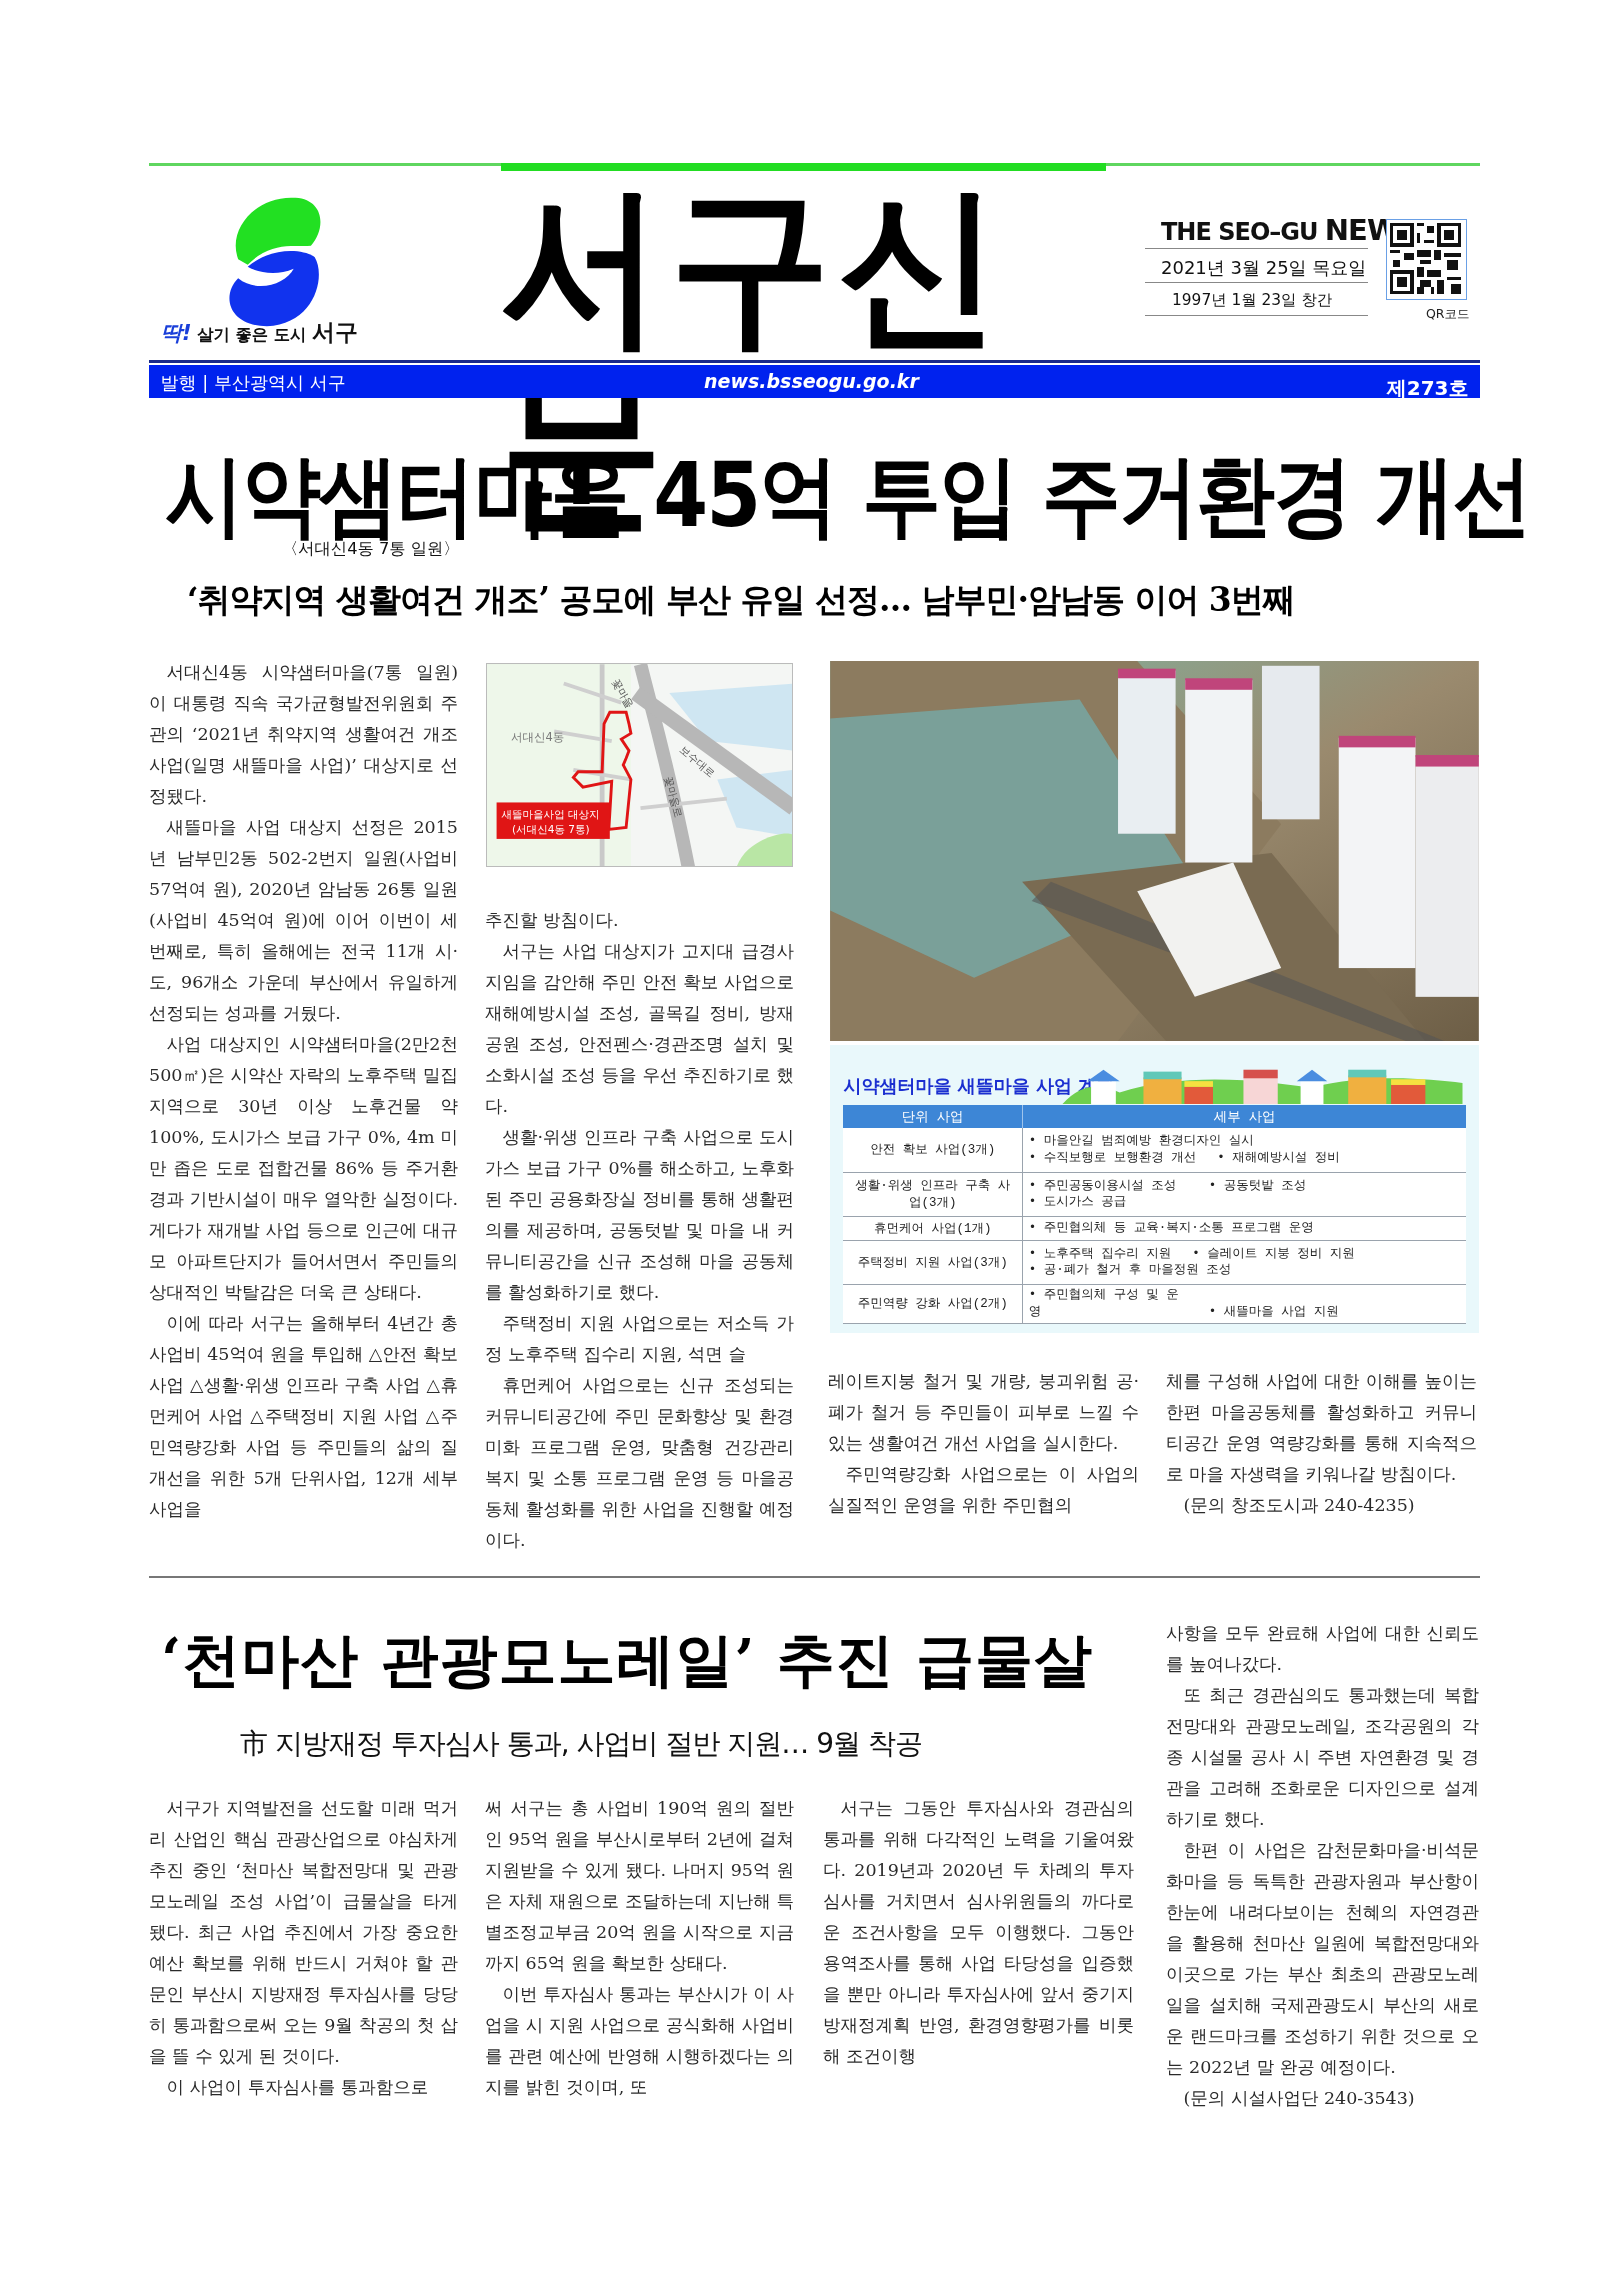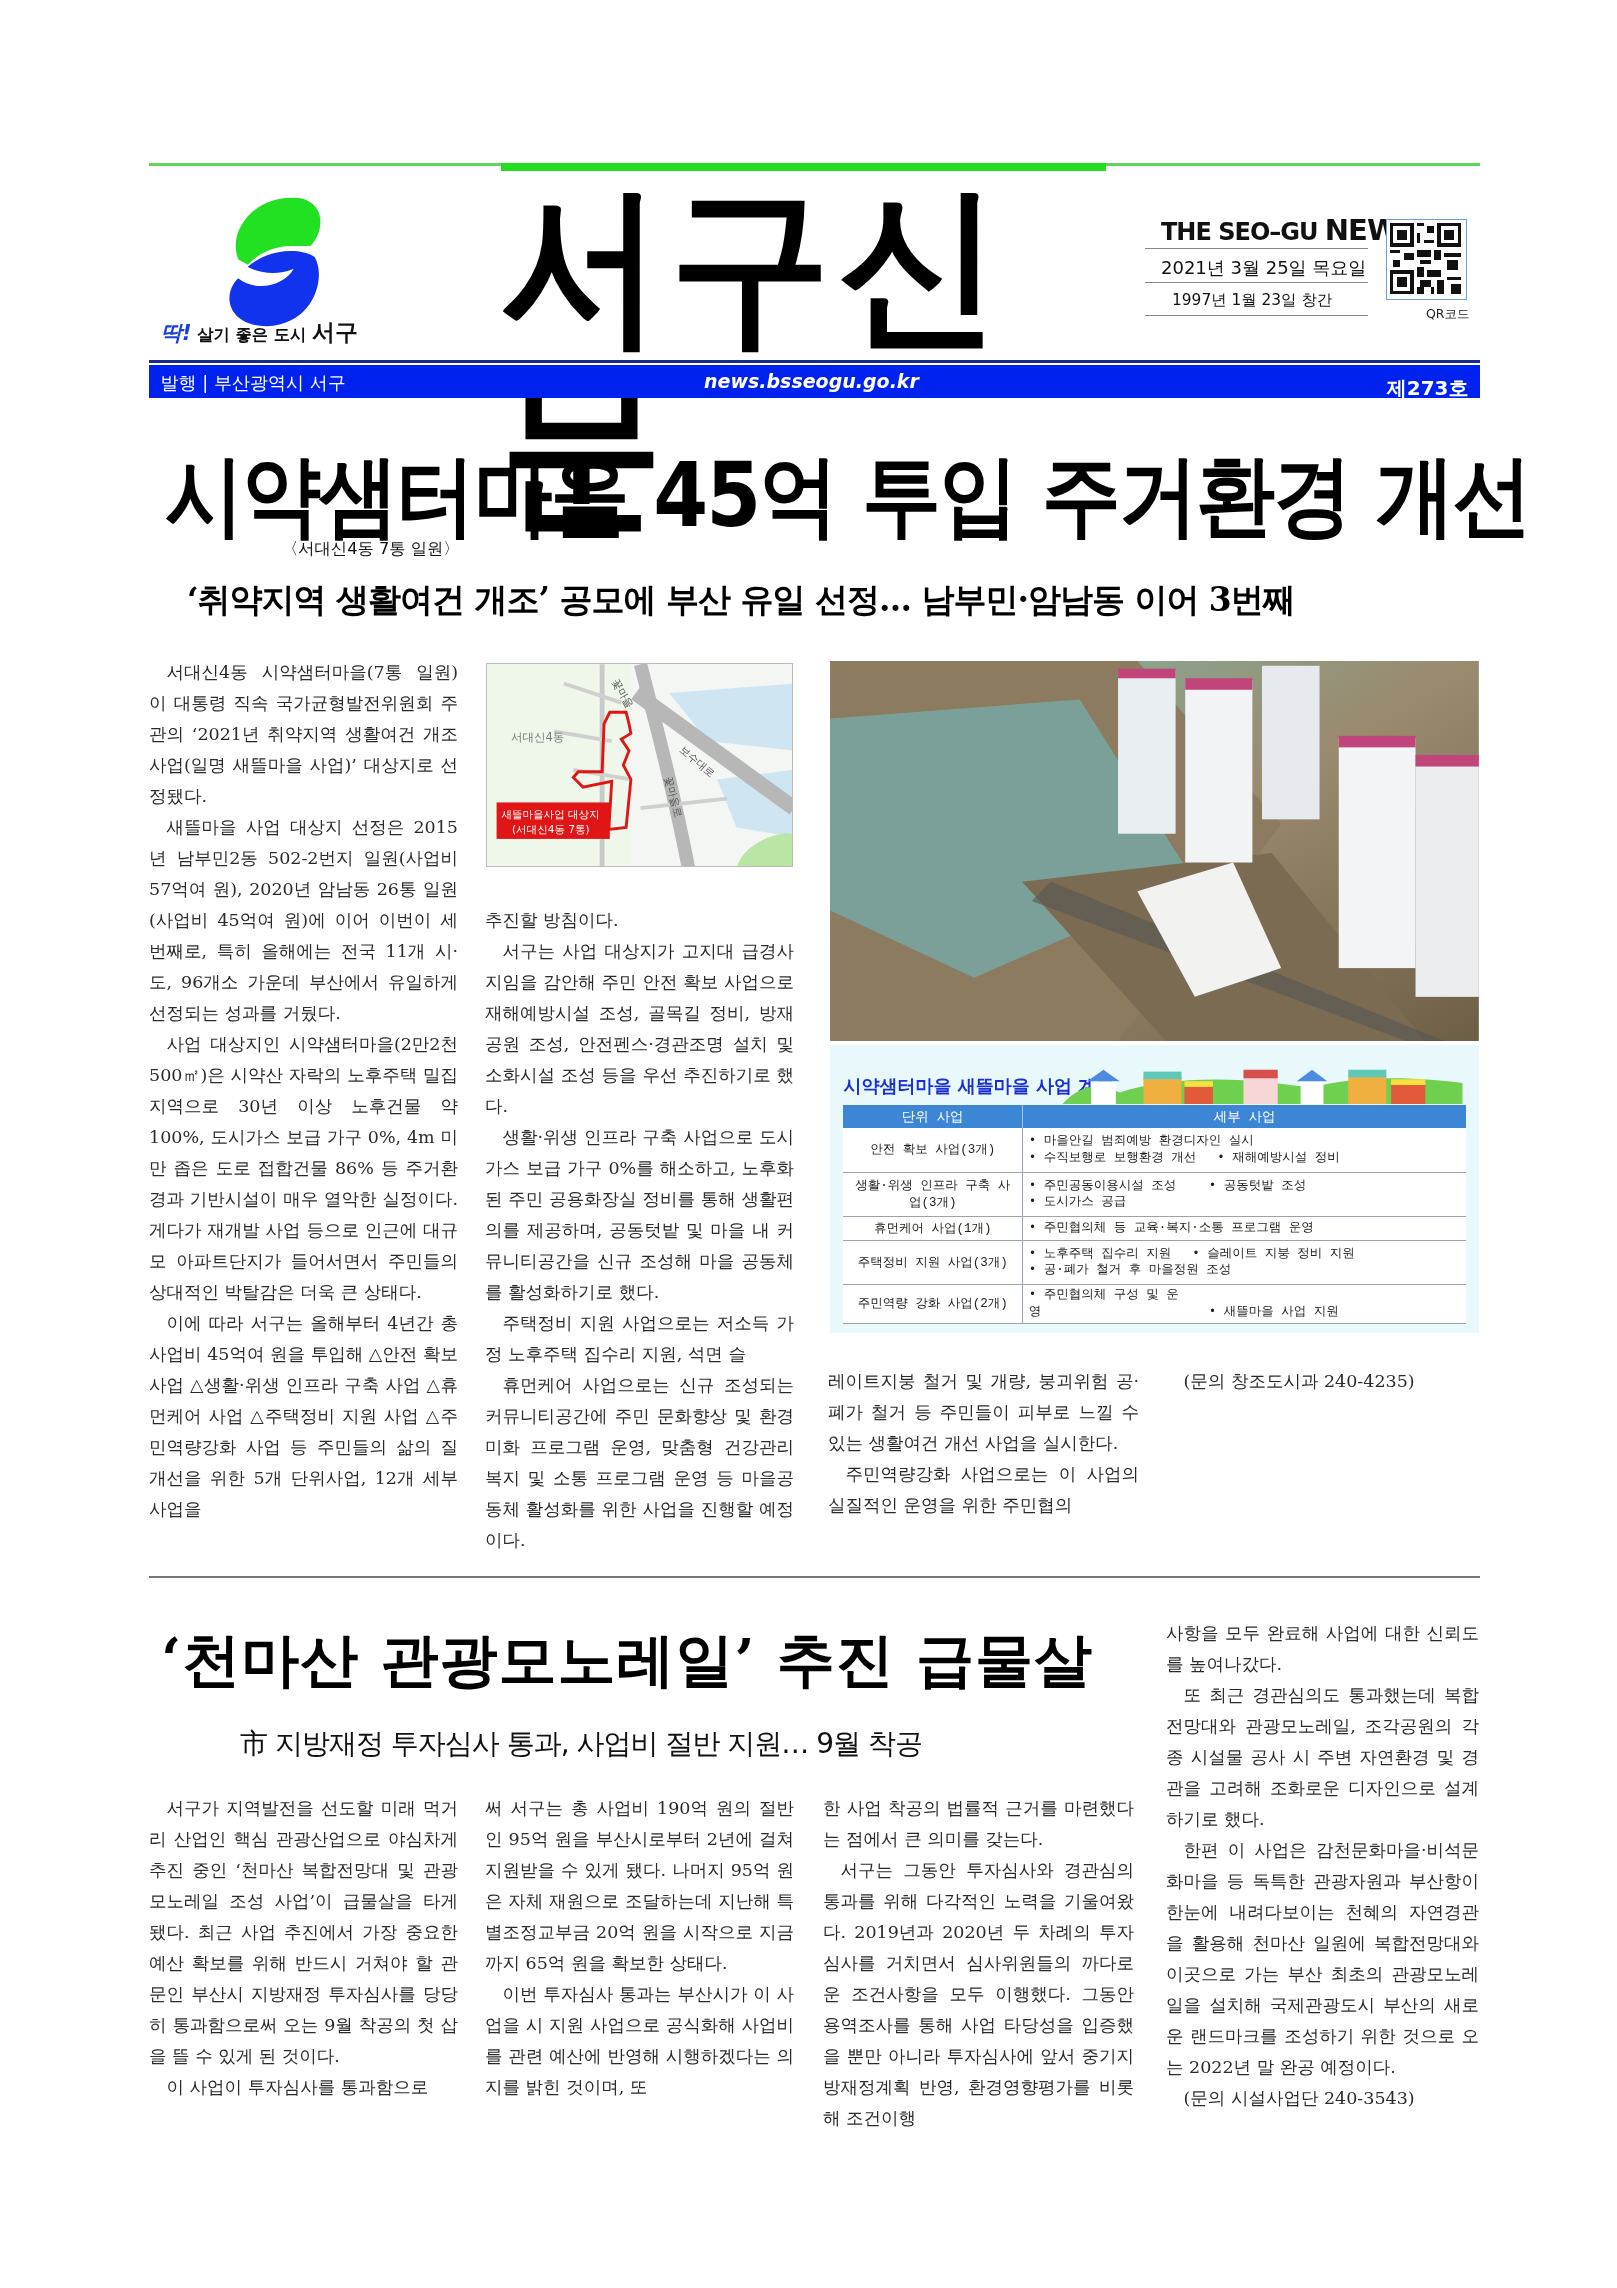--- a/index.html
+++ b/index.html
@@ -283,38 +283,38 @@
     </tbody>
   </table>
 </div>
 
 <div class="abs col c3">
   <p class="noindent">레이트지붕 철거 및 개량, 붕괴위험 공·폐가 철거 등 주민들이 피부로 느낄 수 있는 생활여건 개선 사업을 실시한다.</p>
   <p>주민역량강화 사업으로는 이 사업의 실질적인 운영을 위한 주민협의</p>
 </div>
 
 <div class="abs col c4">
+  <p class="noindent">체를 구성해 사업에 대한 이해를 높이는 한편 마을공동체를 활성화하고 커뮤니티공간 운영 역량강화를 통해 지속적으로 마을 자생력을 키워나갈 방침이다.</p>
   <p>(문의 창조도시과 240-4235)</p>
 </div>
 
 <div class="abs divider"></div>
 
 <div class="abs headline2">‘천마산 관광모노레일’ 추진 급물살</div>
 <div class="abs subhead2">市 지방재정 투자심사 통과, 사업비 절반 지원… 9월 착공</div>
 
 <div class="abs col d1">
   <p>서구가 지역발전을 선도할 미래 먹거리 산업인 핵심 관광산업으로 야심차게 추진 중인 ‘천마산 복합전망대 및 관광모노레일 조성 사업’이 급물살을 타게 됐다. 최근 사업 추진에서 가장 중요한 예산 확보를 위해 반드시 거쳐야 할 관문인 부산시 지방재정 투자심사를 당당히 통과함으로써 오는 9월 착공의 첫 삽을 뜰 수 있게 된 것이다.</p>
   <p>이 사업이 투자심사를 통과함으로</p>
 </div>
 <div class="abs col d2">
   <p class="noindent">써 서구는 총 사업비 190억 원의 절반인 95억 원을 부산시로부터 2년에 걸쳐 지원받을 수 있게 됐다. 나머지 95억 원은 자체 재원으로 조달하는데 지난해 특별조정교부금 20억 원을 시작으로 지금까지 65억 원을 확보한 상태다.</p>
   <p>이번 투자심사 통과는 부산시가 이 사업을 시 지원 사업으로 공식화해 사업비를 관련 예산에 반영해 시행하겠다는 의지를 밝힌 것이며, 또</p>
 </div>
 <div class="abs col d3">
-  <p class="noindent">한 사업 착공의 법률적 근거를 마련했다는 점에서 큰 의미를 갖는다.</p>
   <p>서구는 그동안 투자심사와 경관심의 통과를 위해 다각적인 노력을 기울여왔다. 2019년과 2020년 두 차례의 투자심사를 거치면서 심사위원들의 까다로운 조건사항을 모두 이행했다. 그동안 용역조사를 통해 사업 타당성을 입증했을 뿐만 아니라 투자심사에 앞서 중기지방재정계획 반영, 환경영향평가를 비롯해 조건이행</p>
 </div>
 <div class="abs col d4">
   <p class="noindent">사항을 모두 완료해 사업에 대한 신뢰도를 높여나갔다.</p>
   <p>또 최근 경관심의도 통과했는데 복합전망대와 관광모노레일, 조각공원의 각종 시설물 공사 시 주변 자연환경 및 경관을 고려해 조화로운 디자인으로 설계하기로 했다.</p>
   <p>한편 이 사업은 감천문화마을·비석문화마을 등 독특한 관광자원과 부산항이 한눈에 내려다보이는 천혜의 자연경관을 활용해 천마산 일원에 복합전망대와 이곳으로 가는 부산 최초의 관광모노레일을 설치해 국제관광도시 부산의 새로운 랜드마크를 조성하기 위한 것으로 오는 2022년 말 완공 예정이다.</p>
   <p>(문의 시설사업단 240-3543)</p>
 </div>
 
 

